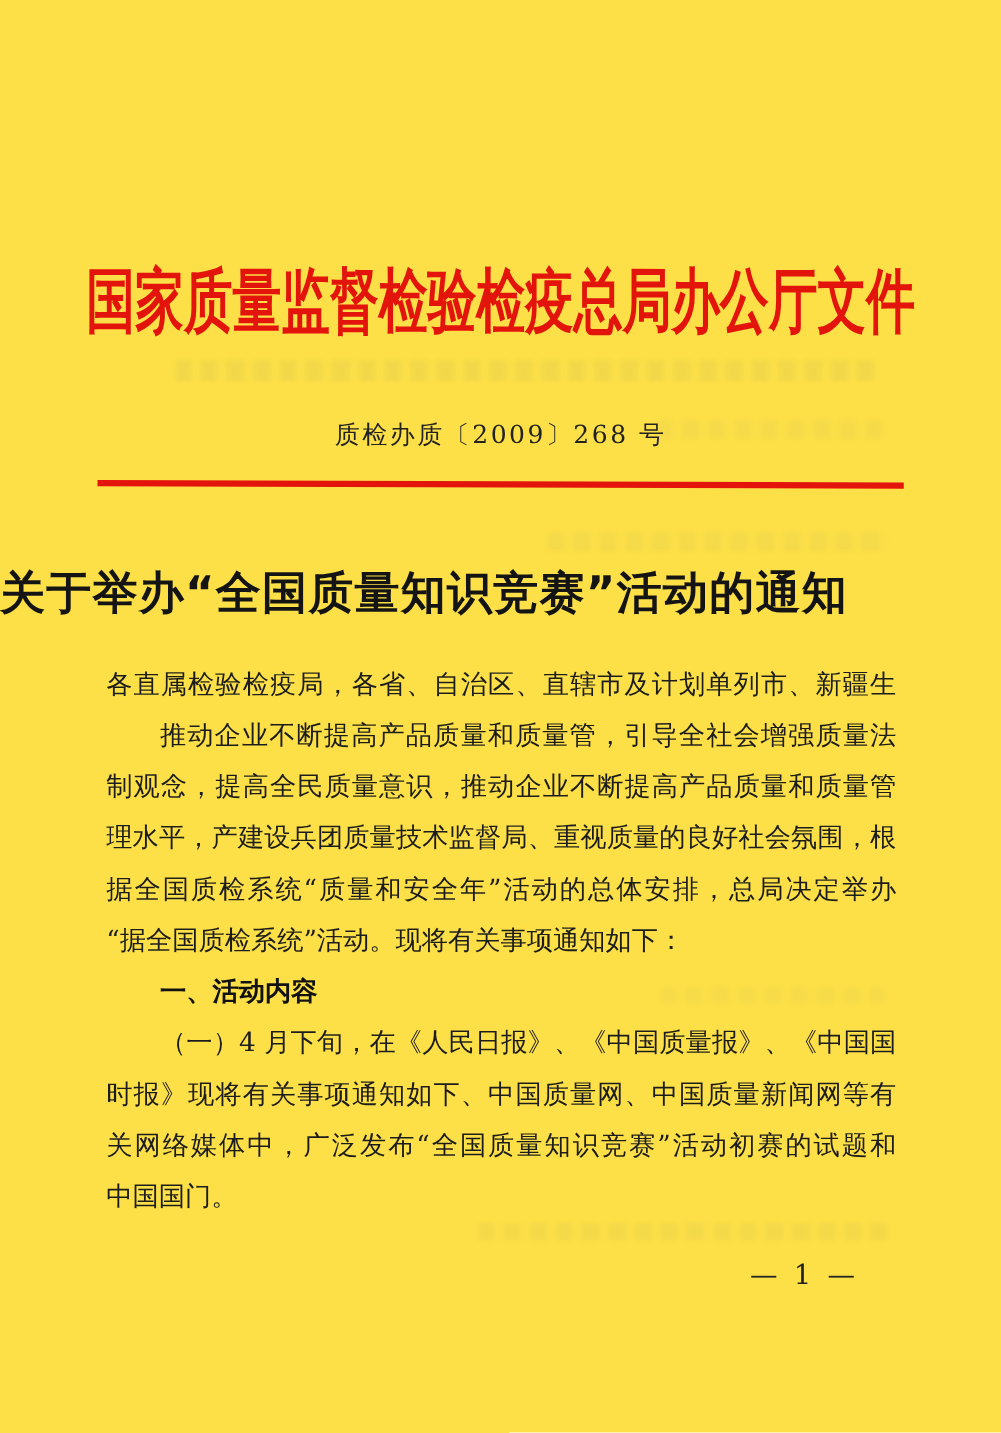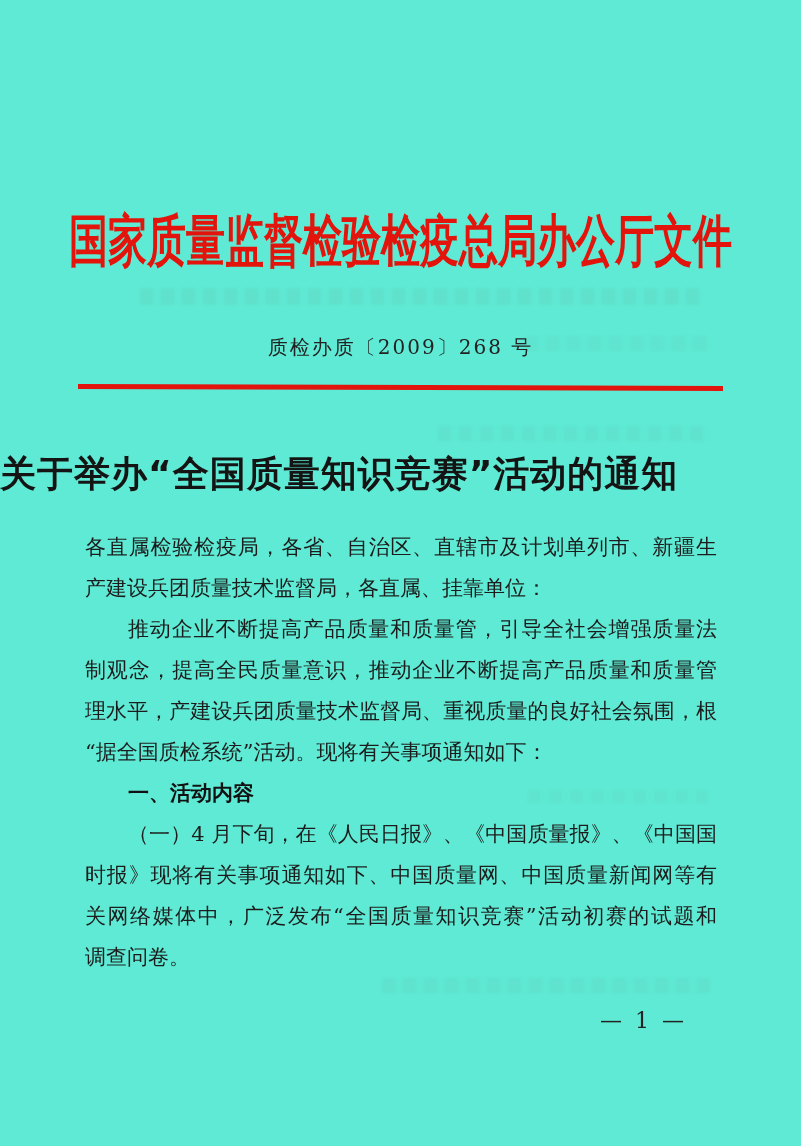--- a/index.html
+++ b/index.html
@@ -2,21 +2,21 @@
 <html style="--accent: #e2140b;"><head>
 <meta charset="utf-8">
 <style>
   :root { --accent: #e2140b; }
   html, body { margin: 0; padding: 0; background: #ffffff; }
   .page {
     position: relative;
     width: 801px;
     height: 1146px;
     margin: 0 auto;
-    background: #5eead4;
+    background: #fde047;
     overflow: hidden;
     font-family: "DejaVu Serif", serif;
     color: #1e1e1e;
   }
 
   
   .org-title {
     position: absolute;
     top: 202px;
     left: 0;
@@ -137,30 +137,30 @@
   <div class="org-title">国家质量监督检验检疫总局办公厅文件</div>
 
   <div class="doc-number">质检办质〔2009〕268 号</div>
 
   <div class="red-rule"></div>
 
   <div class="doc-title">关于举办“全国质量知识竞赛”活动的通知</div>
 
   <div class="body-block">
     <div class="ln just">各直属检验检疫局，各省、自治区、直辖市及计划单列市、新疆生</div>
-    <div class="ln">产建设兵团质量技术监督局，各直属、挂靠单位：</div>
     <div class="ln just ind">推动企业不断提高产品质量和质量管，引导全社会增强质量法</div>
     <div class="ln just">制观念，提高全民质量意识，推动企业不断提高产品质量和质量管</div>
     <div class="ln just">理水平，产建设兵团质量技术监督局、重视质量的良好社会氛围，根</div>
+    <div class="ln just">据全国质检系统“质量和安全年”活动的总体安排，总局决定举办</div>
     <div class="ln">“据全国质检系统”活动。现将有关事项通知如下：</div>
     <div class="ln hd ind">一、活动内容</div>
     <div class="ln just ind">（一）4 月下旬，在《人民日报》、《中国质量报》、《中国国门</div>
     <div class="ln just">时报》现将有关事项通知如下、中国质量网、中国质量新闻网等有</div>
     <div class="ln just">关网络媒体中，广泛发布“全国质量知识竞赛”活动初赛的试题和</div>
-    <div class="ln">调查问卷。</div>
+    <div class="ln">中国国门。</div>
   </div>
 
   <div class="page-number">— 1 —</div>
 
   <div class="ghost g1"></div>
   <div class="ghost g2"></div>
   <div class="ghost g3"></div>
   <div class="ghost g4"></div>
   <div class="ghost g5"></div>
 

